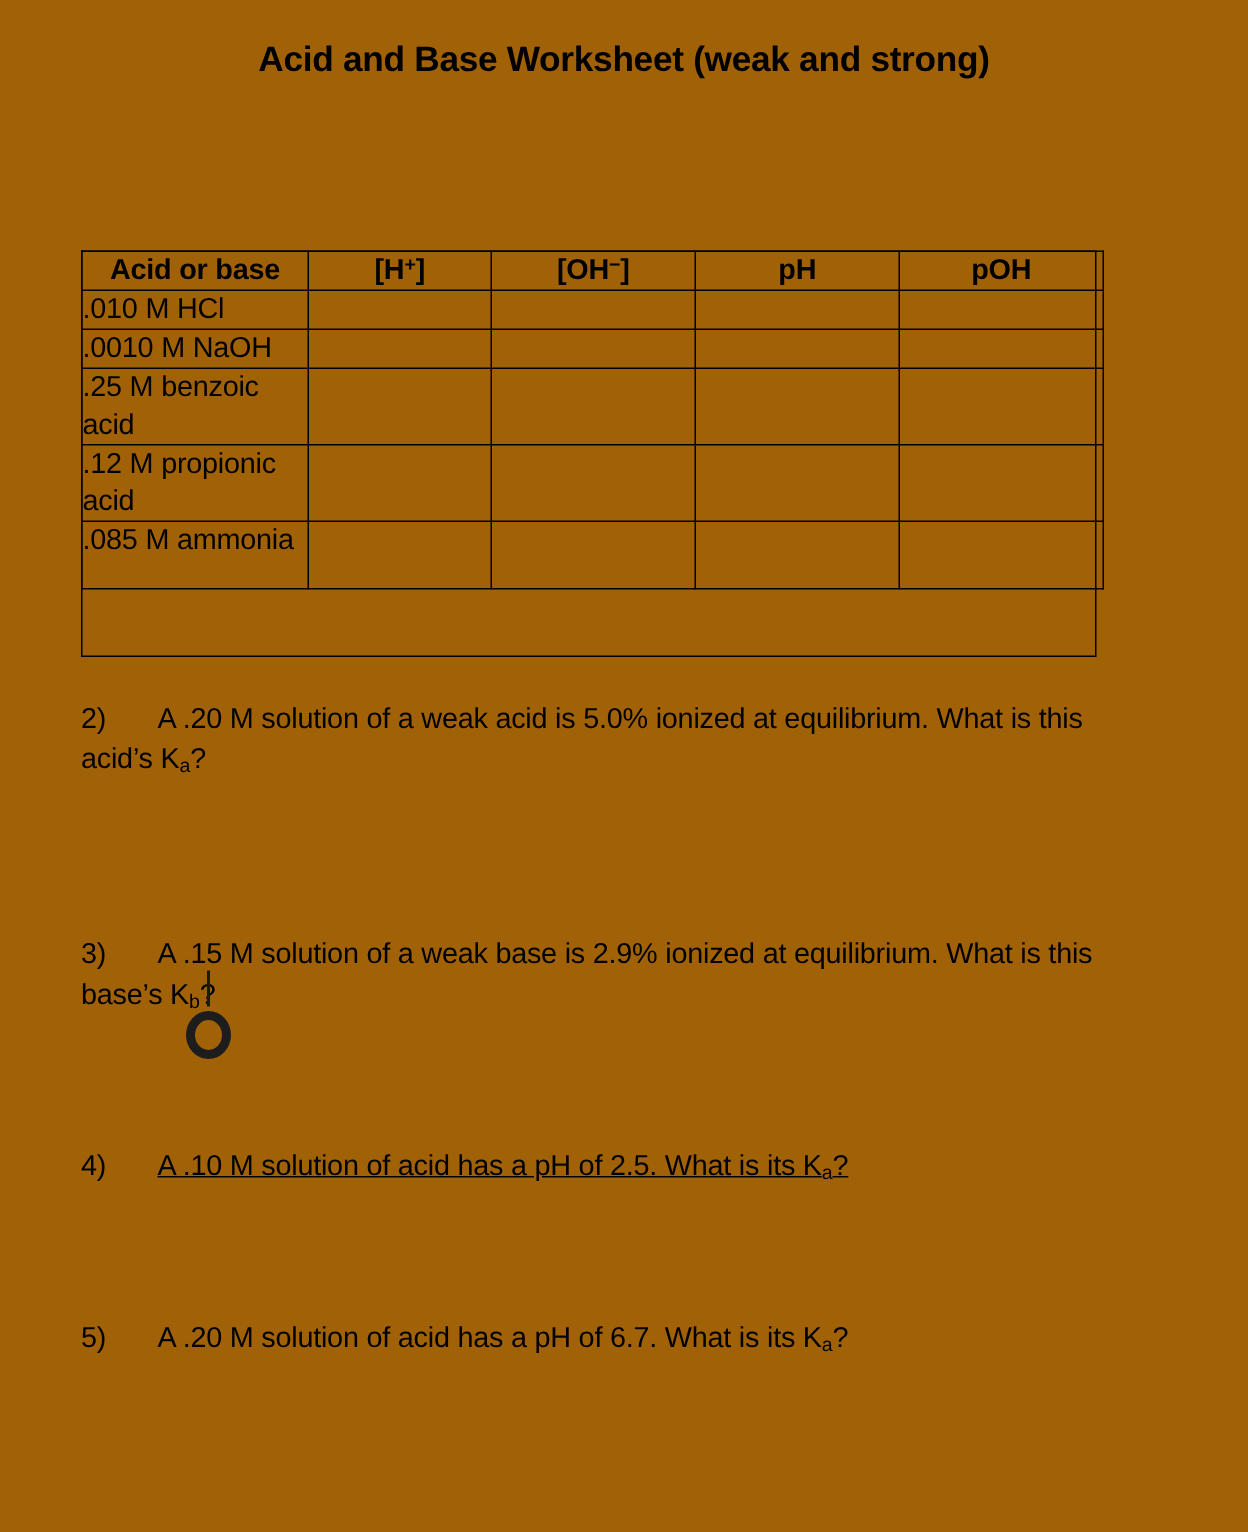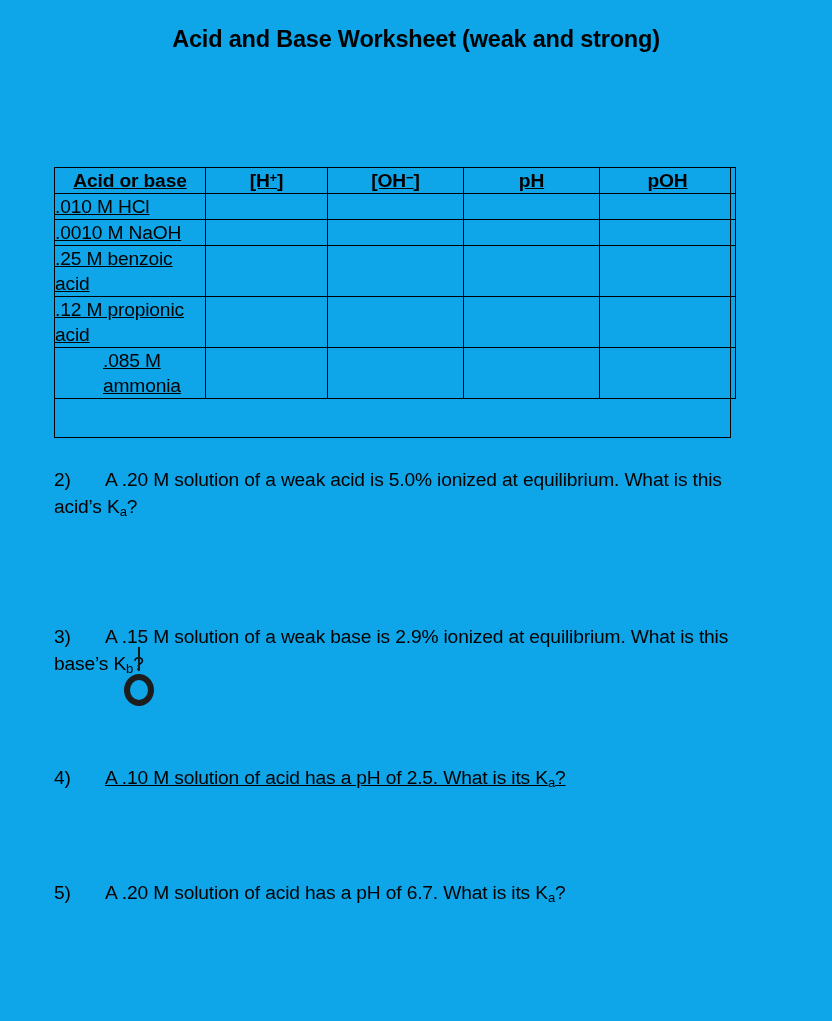--- a/index.html
+++ b/index.html
@@ -13,21 +13,21 @@
     position: relative;
     font-family: "Liberation Sans", sans-serif;
     color: #000000;
     overflow: hidden;
   }
 
   .page {
     position: relative;
     width: 832px;
     height: 1021px;
-    background: #0ea5e9;
+    background: #a16207;
   }
 
   
   .doc-title {
     position: absolute;
     left: 0;
     top: 26px;
     width: 832px;
     text-align: center;
     font-size: 23.5px;
@@ -77,21 +77,20 @@
   table.grid th,
   table.grid td {
     border: 1px solid #000000;
     padding: 0;
     vertical-align: top;
     font-size: 19.2px;
     line-height: 25px;
     letter-spacing: -0.15px;
     font-weight: normal;
     text-align: left;
-    text-decoration: underline;
   }
   table.grid th {
     font-weight: bold;
     text-align: center;
   }
   th.c-name, td.c-name { width: 150px; }
   th.c-h,    td.c-h    { width: 121px; }
   th.c-oh,   td.c-oh   { width: 135px; }
   th.c-ph,   td.c-ph   { width: 135px; }
   th.c-poh,  td.c-poh  { width: 135px; }
@@ -103,21 +102,21 @@
   td.c-name {
     padding-left: 8px;
     padding-right: 4px;
   }
   tr.r-h  td, tr.r-h  th { height: 24px; }
   tr.r1 td { height: 24px; }
   tr.r2 td { height: 24px; margin-left: 32px; }
   tr.r3 td { height: 49px; }
   tr.r4 td { height: 49px; }
   tr.r5 td { height: 49px; }
-  tr.r6 td { height: 44px; padding-left: 48px; }
+  tr.r6 td { height: 44px; }
 
   .cellfill { display: block; min-height: 1px; }
 
   
   .tbl-wrap::after {
     content: "";
     position: absolute;
     left: 0; top: 0;
     width: 677px;
     height: 271px;

